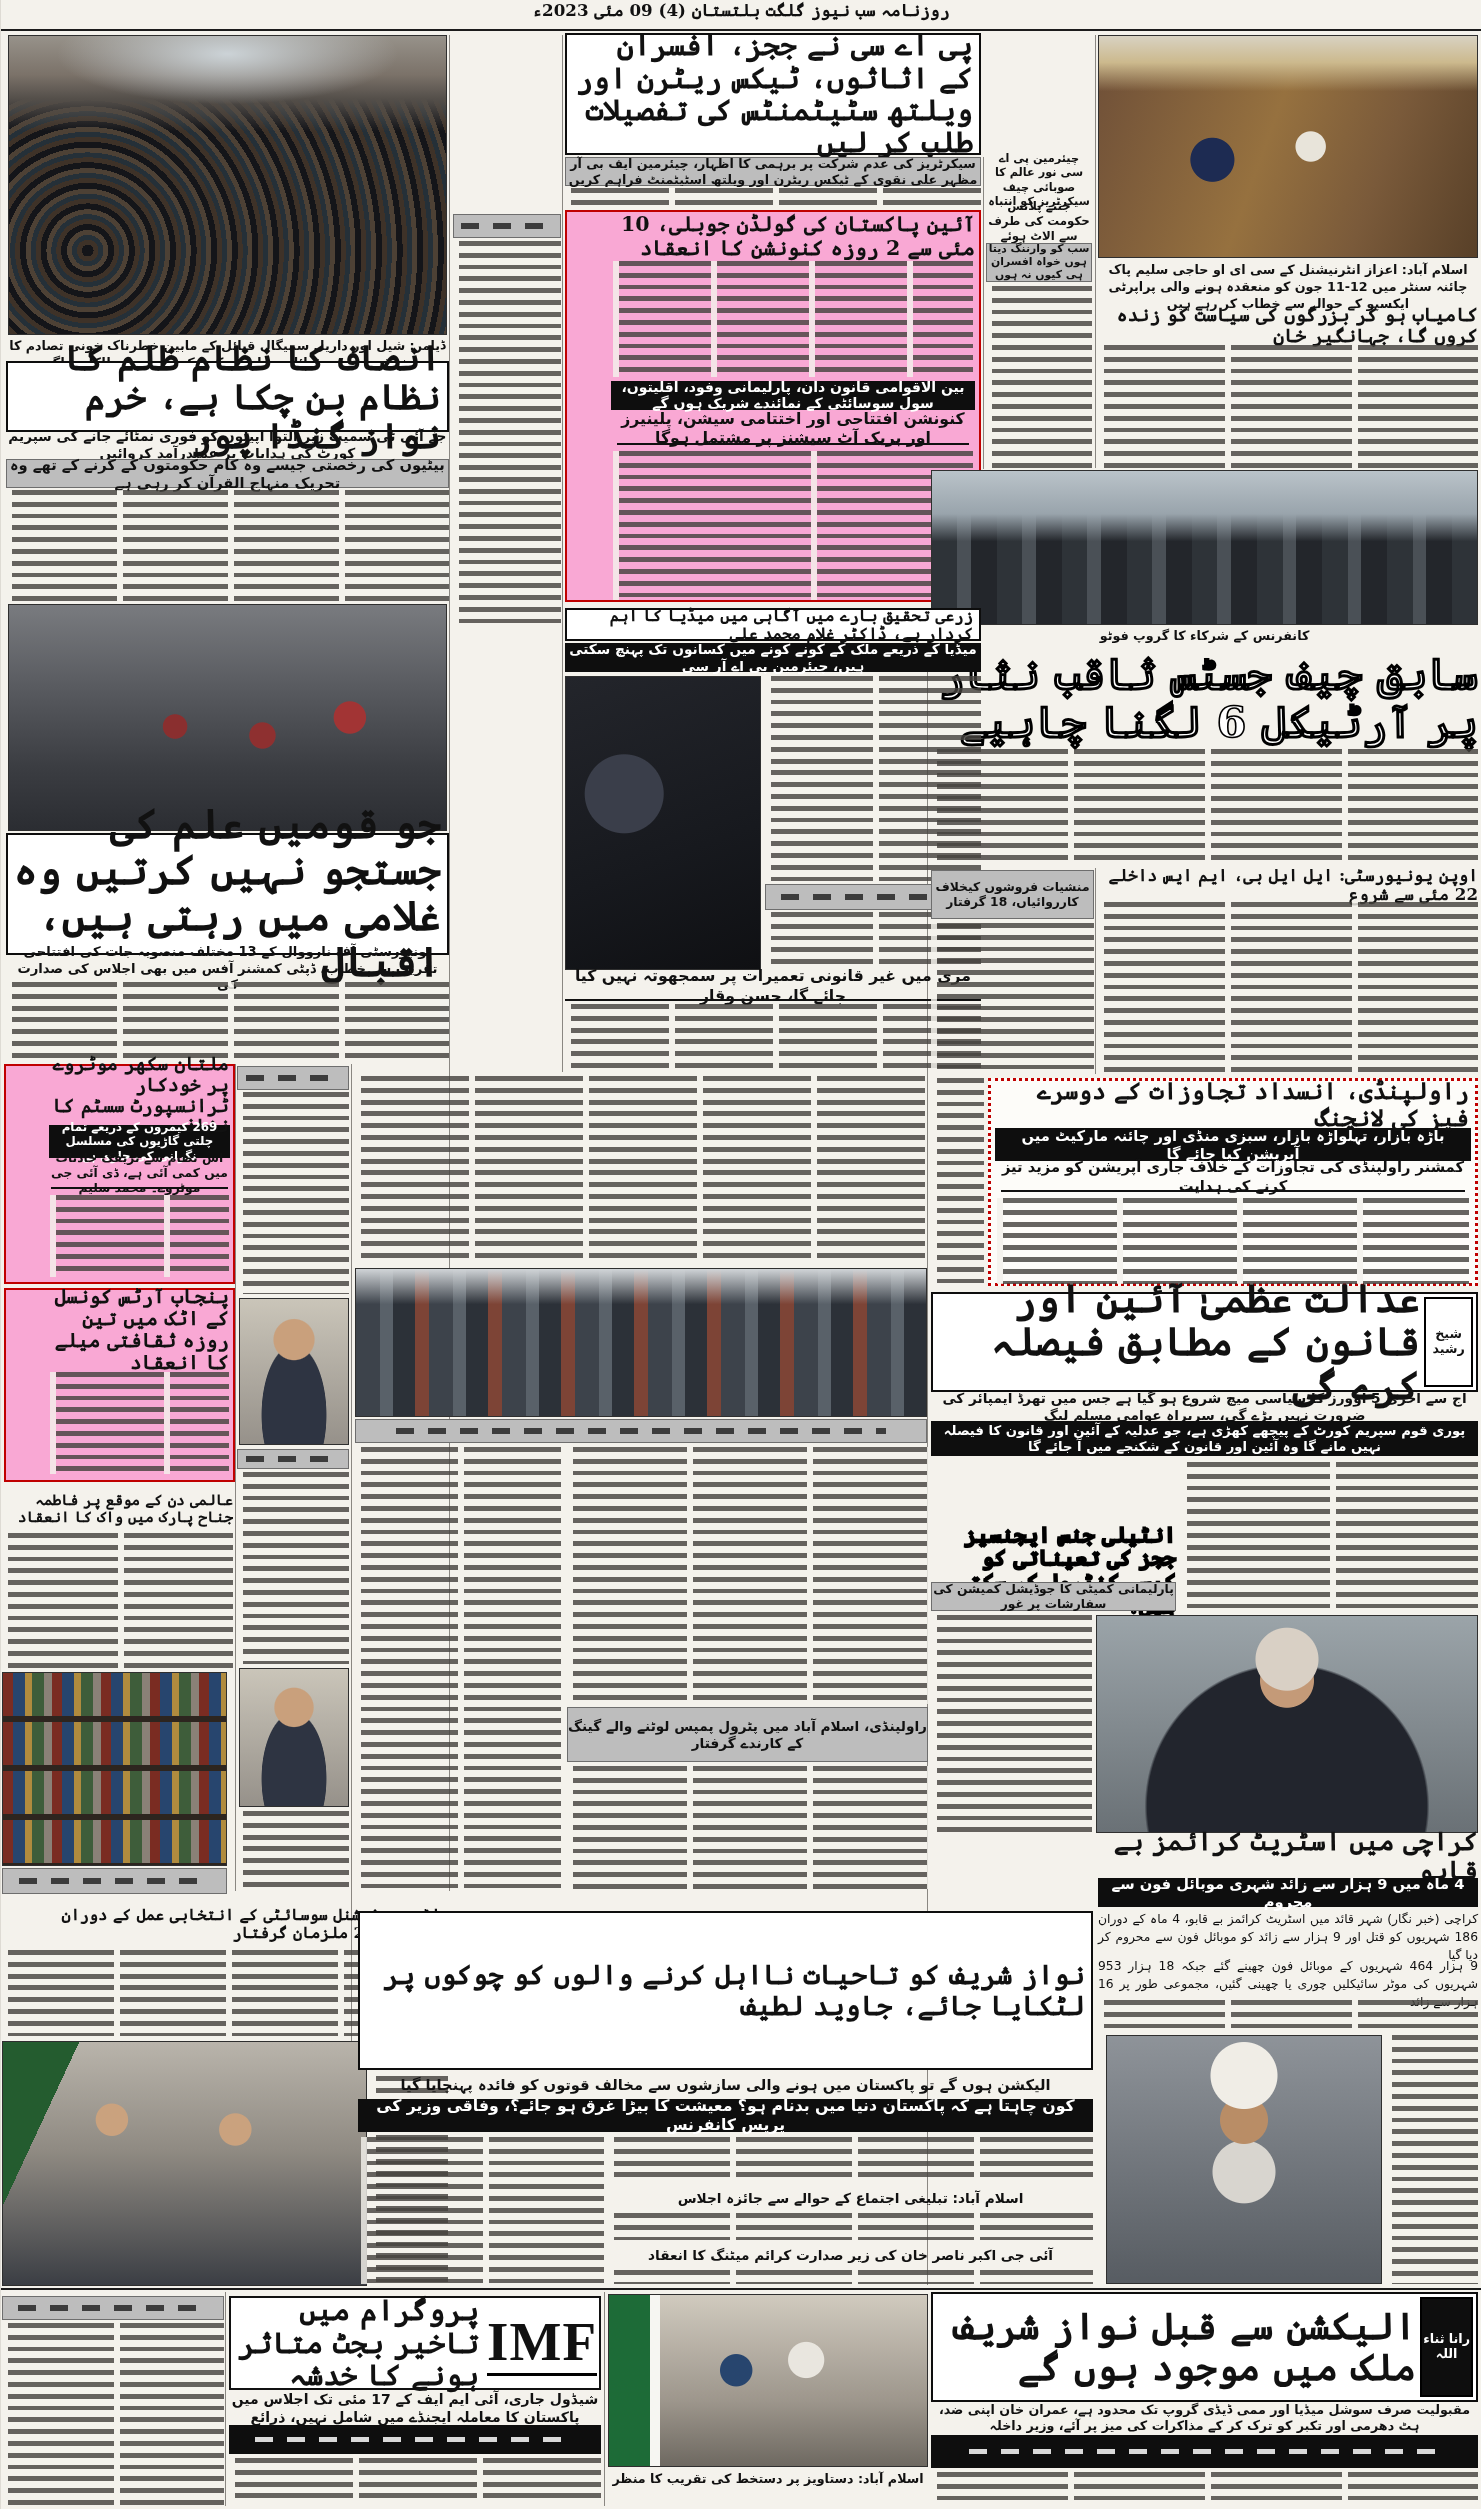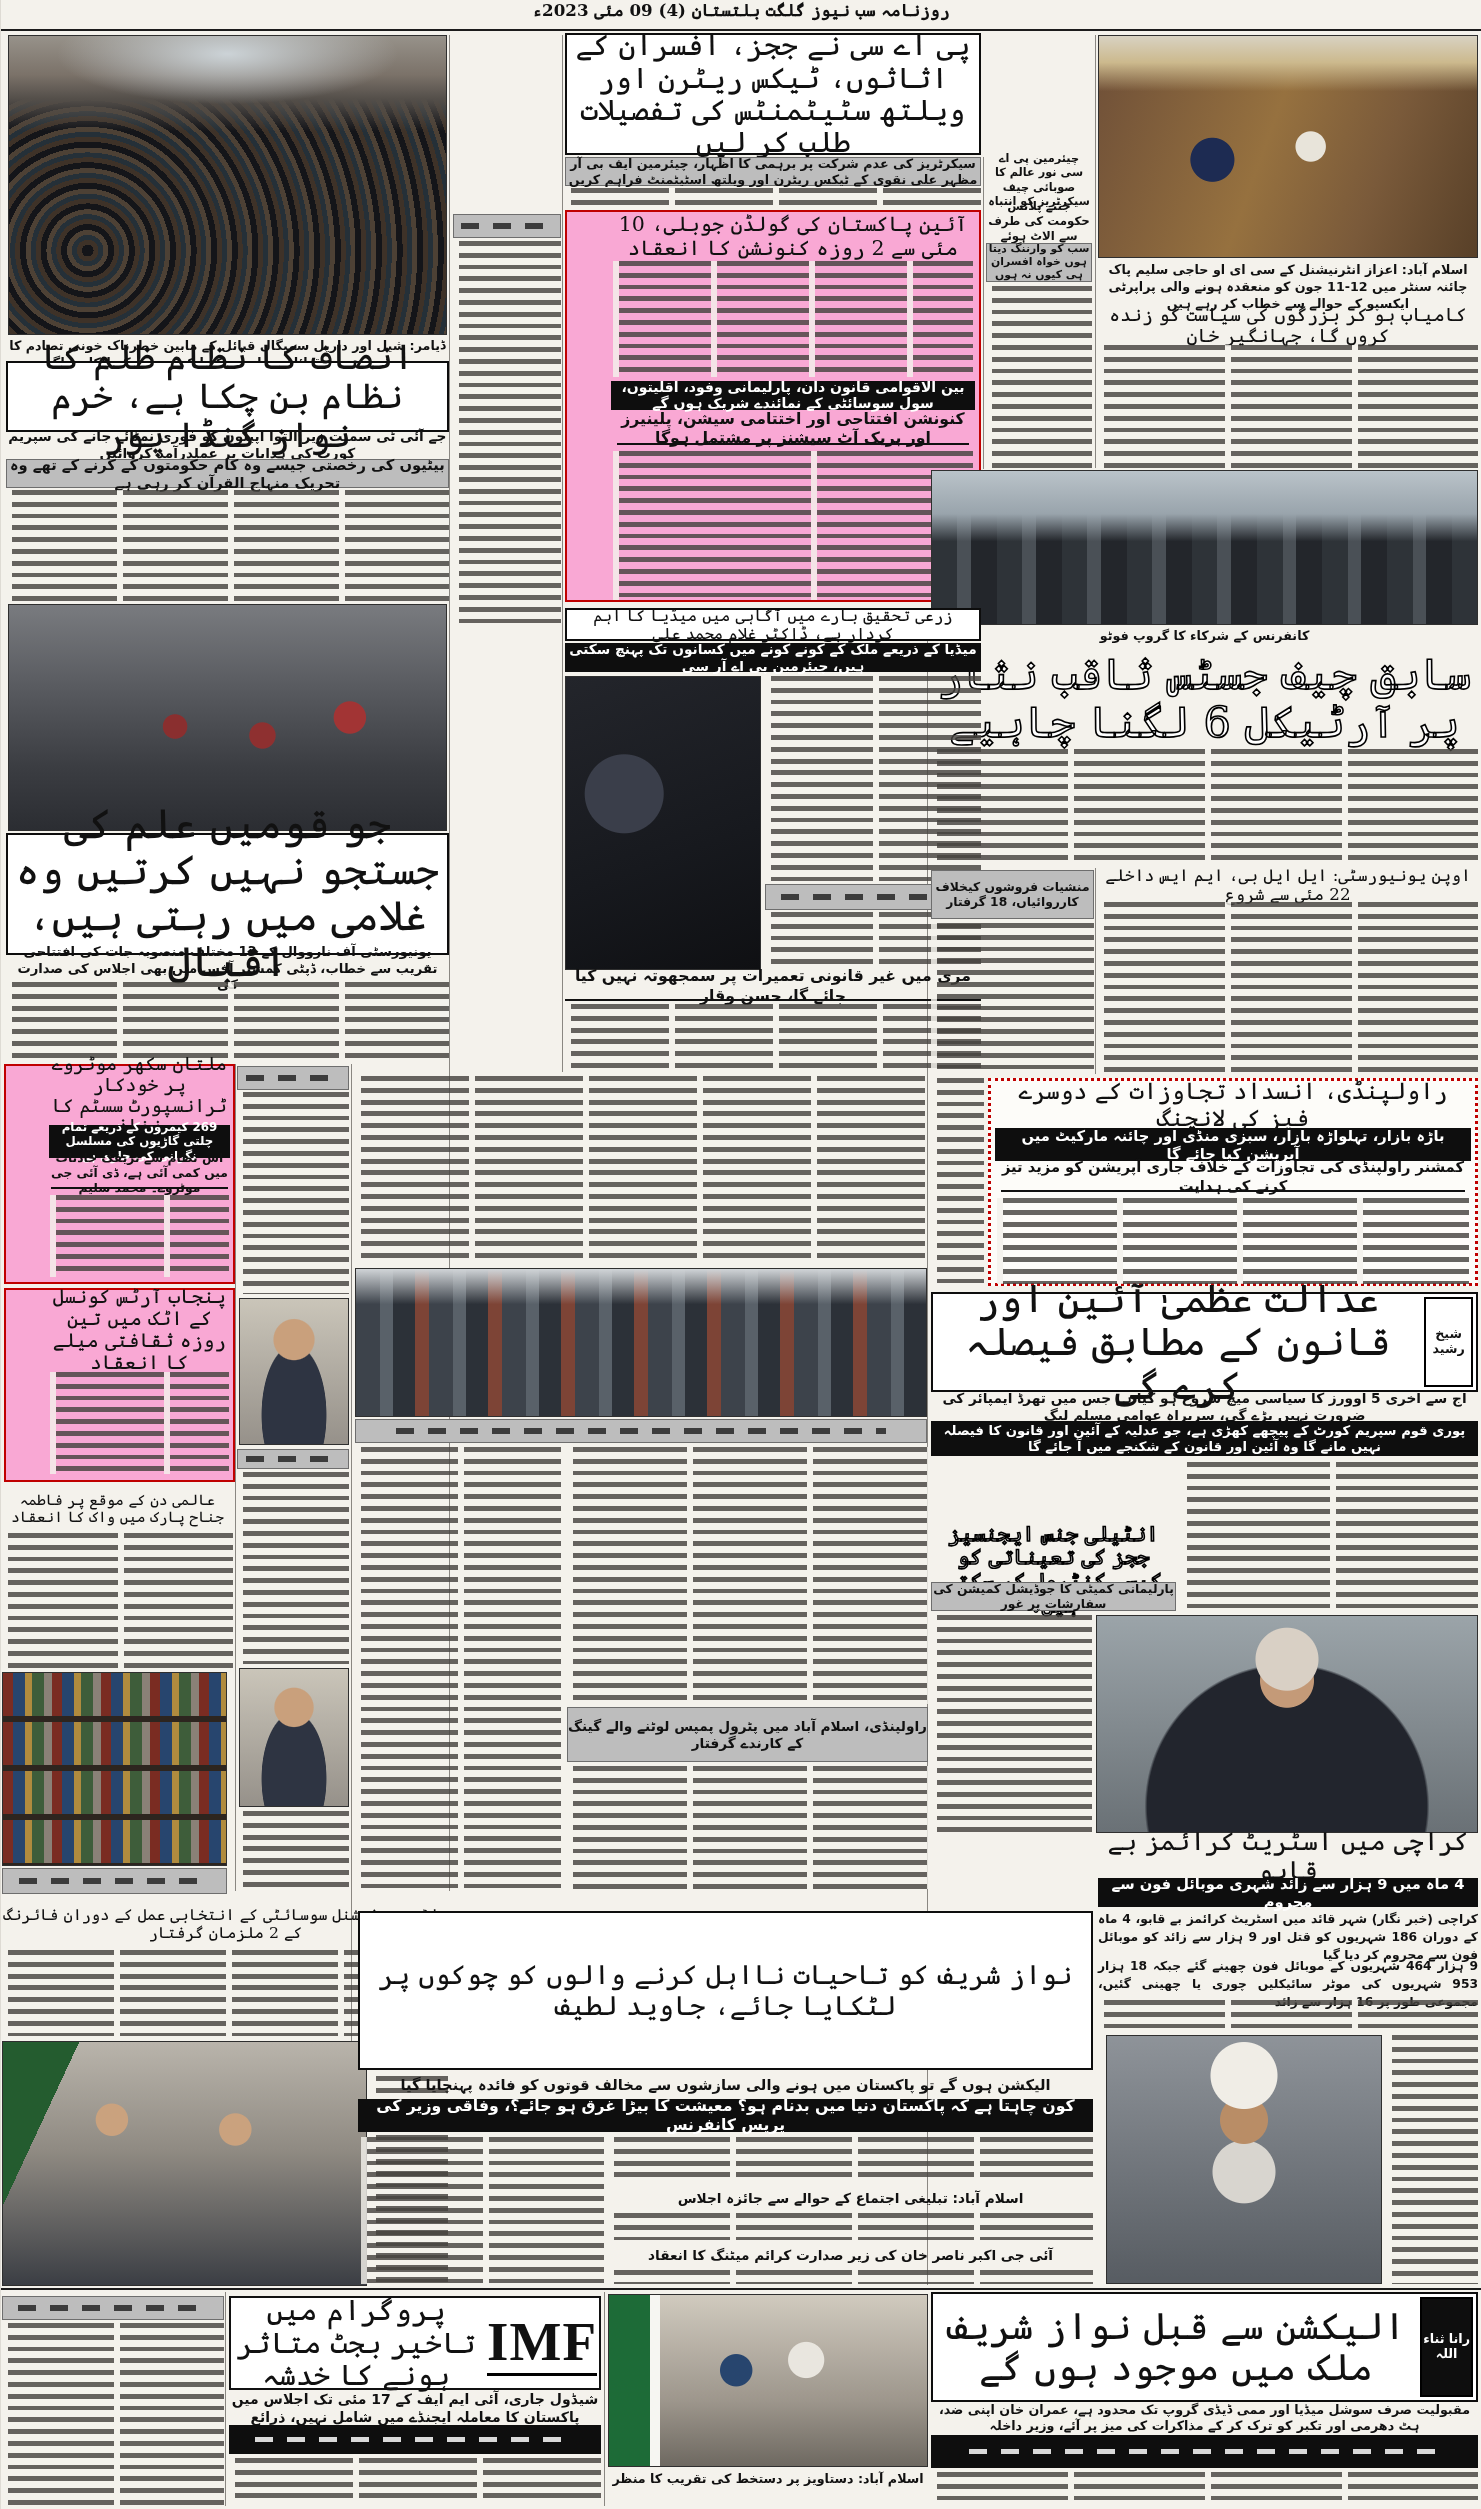--- a/index.html
+++ b/index.html
@@ -5,37 +5,37 @@
   html,body{margin:0;padding:0;}
   body{
     width:1482px;height:2509px;background:#dedbd4;
     font-family:"DejaVu Sans","Liberation Sans",sans-serif;
     direction:rtl;
   }
   .page{position:relative;width:1482px;height:2509px;background:#f4f2ec;overflow:hidden;color:#111;}
   .abs{position:absolute;box-sizing:border-box;}
   
   .mast{font-size:16.7px;font-weight:700;text-align:center;font-family:"DejaVu Serif","Liberation Serif",serif;}
-  .head{font-family:"DejaVu Serif","Liberation Serif",serif;font-weight:400;text-align:center;
+  .head{font-family:"DejaVu Serif","Liberation Serif",serif;font-weight:700;
         display:flex;align-items:center;justify-content:center;line-height:1.12;}
   .hbox{border:2.9px solid #0d0d0d;background:#fff;padding:2px 5.9px;}
   .outline{color:#fff;-webkit-text-stroke:1.6px #000;text-shadow:0 0 1px #000;}
   .sub{font-weight:700;text-align:center;display:flex;align-items:center;justify-content:center;line-height:1.25;}
   .usub{border-bottom:2px solid #111;}
   .bbar{background:#0e0e0e;color:#fff;font-weight:700;text-align:center;
         display:flex;align-items:center;justify-content:center;line-height:1.2;}
   .gbar{background:#bdbdbd;border:1px solid #6e6e6e;font-weight:700;text-align:center;
         display:flex;align-items:center;justify-content:center;line-height:1.2;}
   .bbar-sim::after{content:"";display:block;height:5.9px;width:86%;
         background:repeating-linear-gradient(90deg,#d9d9d9 0 17.6px,transparent 17.6px 32px);}
   .gbar-sim::after{content:"";display:block;height:5.9px;width:86%;
         background:repeating-linear-gradient(90deg,#3c3c3c 0 17.6px,transparent 17.6px 32px);}
   .bbar-sim,.gbar-sim{display:flex;align-items:center;justify-content:center;}
   .cap{font-size:12.7px;font-weight:700;text-align:center;line-height:1.35;}
-  .body-line{font-size:12.3px;line-height:1.45;text-align:justify;font-weight:700;}
+  .body-line{font-size:12.3px;line-height:1.45;text-align:justify;font-weight:400;}
   
   .tsim{background-image:
       repeating-linear-gradient(90deg,#f4f2ec 0 5.9px,rgba(0,0,0,0) 5.9px var(--g,111px)),
       repeating-linear-gradient(180deg,#46433f 0 4.9px,rgba(0,0,0,0) 4.9px 11.8px);
       opacity:.82;}
   
   .vrule{width:1px;background:#8a8782;}
   .hrule{height:2px;background:#1c1c1c;}
   
   .ph{border:1px solid #2f2f2f;}

